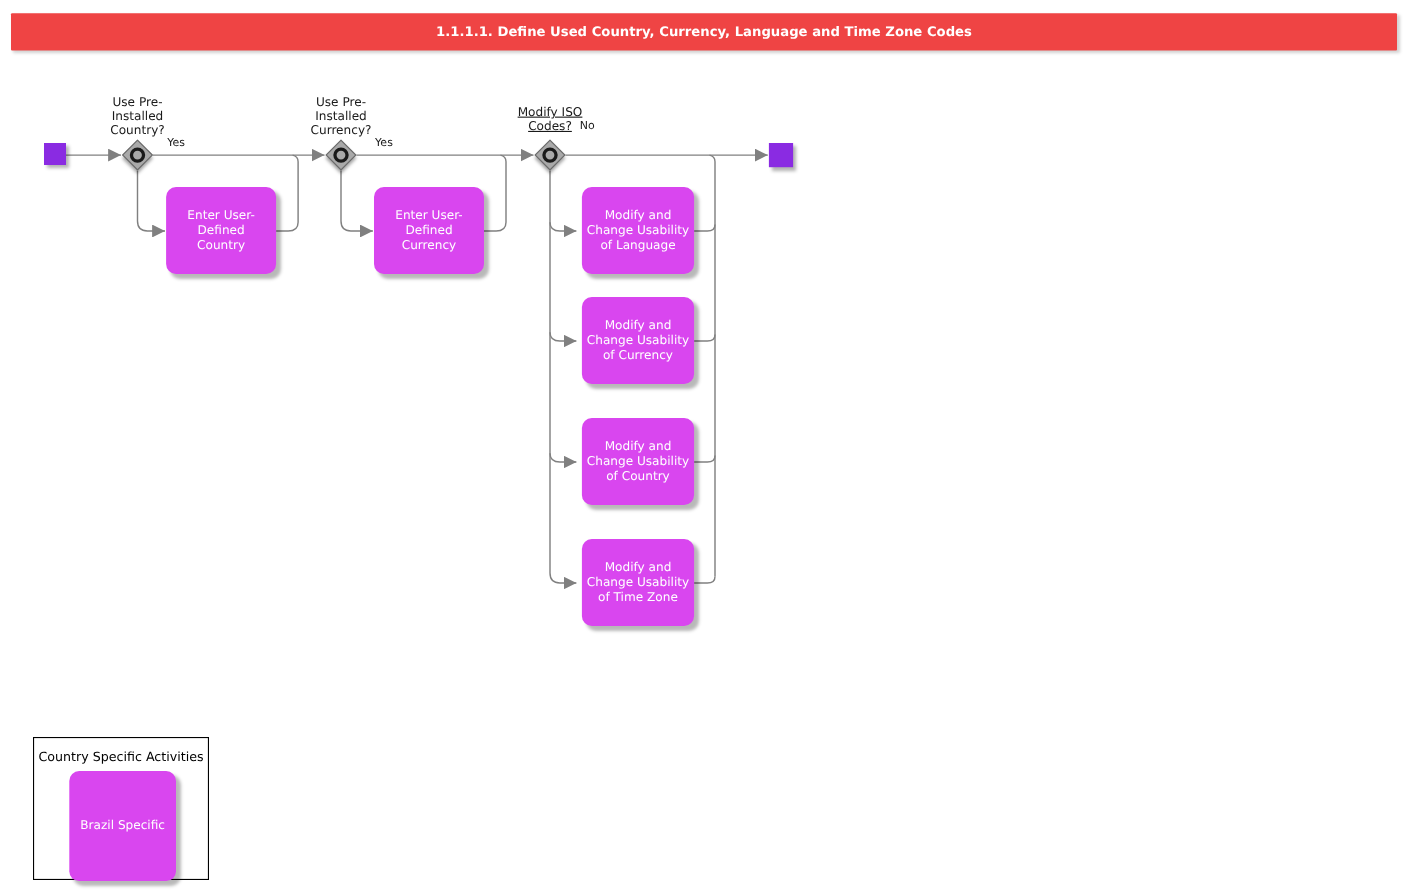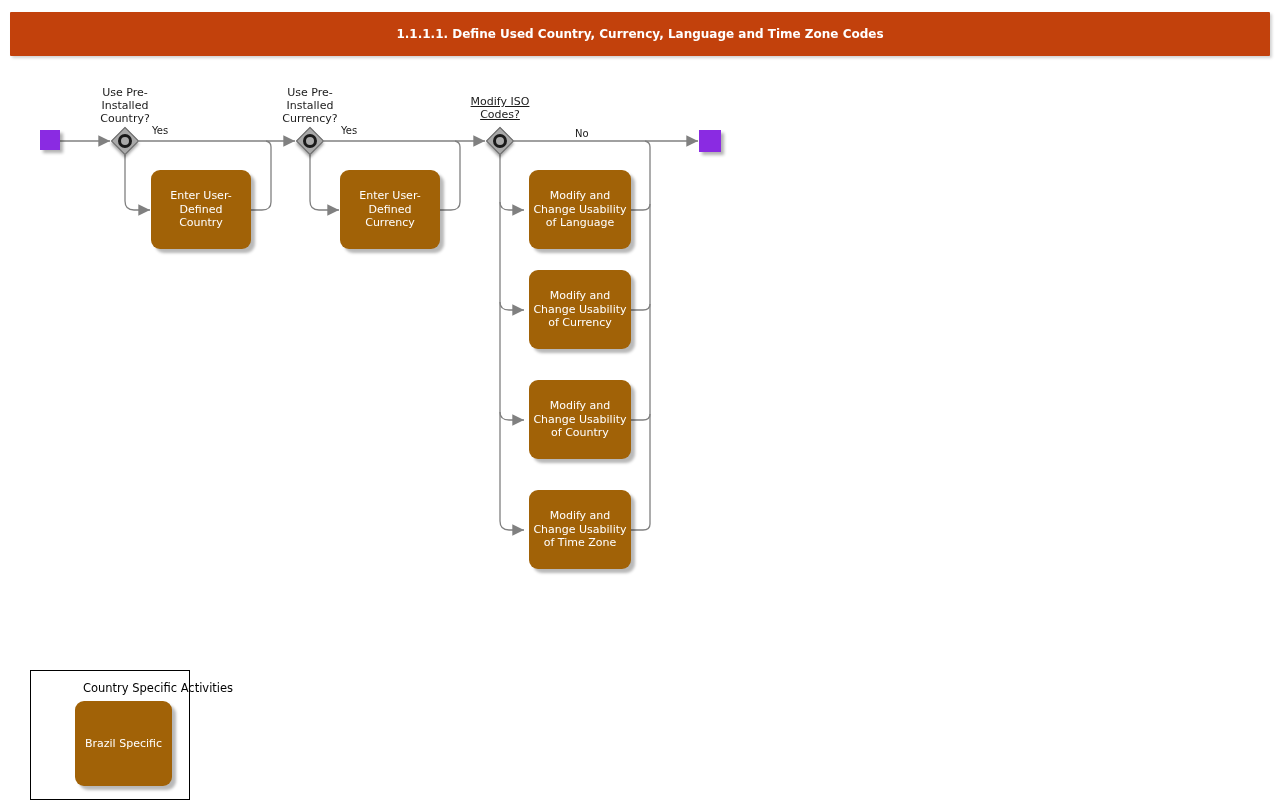--- a/index.html
+++ b/index.html
@@ -2,22 +2,22 @@
 <html><head>
 <meta charset="utf-8">
 <style>
   * { margin:0; padding:0; box-sizing:border-box; }
   body { background:#fff; }
   .canvas {
     position:relative; width:1280px; height:810px; background:#ffffff;
     font-family:"DejaVu Sans","Liberation Sans",sans-serif; overflow:hidden;
   }
   .title-bar {
-    position:absolute; left:10px; top:12px; width:1260px; height:44px;
-    background:#c2410c; color:#ffffff; font-size:12px; font-weight:bold;
+    position:absolute; left:10px; top:12px; width:1260px; height:34px;
+    background:#ef4444; color:#ffffff; font-size:12px; font-weight:bold;
     display:flex; align-items:center; justify-content:center;
     box-shadow:2px 2px 3px rgba(0,0,0,0.18); border-radius:1px;
   }
   .node-square {
     position:absolute; background:#8a2be2;
     box-shadow:3px 3px 3px rgba(0,0,0,0.3);
   }
   .diamond {
     position:absolute; width:20px; height:20px; background:#a9a9a9;
     border:1px solid #696969; transform:rotate(45deg);
@@ -28,32 +28,32 @@
     border-radius:50%; background:transparent;
   }
   .decision-label {
     position:absolute; width:110px; text-align:center; font-size:11px;
     line-height:13px; color:#1a1a1a; white-space:pre-line;
   }
   .branch-label {
     position:absolute; font-size:10px; color:#1a1a1a; line-height:13px;
   }
   .activity {
-    position:absolute; background:#a16207; border-radius:9px; color:#ffffff;
+    position:absolute; background:#d946ef; border-radius:9px; color:#ffffff;
     font-size:11px; line-height:13.5px; text-align:center; white-space:pre-line;
     display:flex; align-items:center; justify-content:center;
     box-shadow:4px 4px 3px rgba(0,0,0,0.28); cursor:pointer;
   }
   .legend-box {
     position:absolute; left:30px; top:670px; width:160px; height:130px;
     background:#ffffff; border:1px solid #000000;
   }
   .legend-title {
     position:absolute; left:0; top:10px; width:100%; text-align:center;
-    font-size:11.5px; color:#000000;margin-left:48px;
+    font-size:11.5px; color:#000000;
   }
   svg.connectors { position:absolute; left:0; top:0; }
 </style>
 </head>
 <body>
 
 <div class="canvas">
 
   <div class="title-bar">1.1.1.1. Define Used Country, Currency, Language and Time Zone Codes</div>
 
@@ -108,21 +108,21 @@
   <div class="diamond-ring" style="left:303px; top:134px;"></div>
   <div class="decision-label" style="left:255px; top:86px;">Use Pre-
 Installed
 Currency?</div>
   <div class="branch-label" style="left:341px; top:124px;">Yes</div>
 
   <div class="diamond" style="left:490px; top:131px;"></div>
   <div class="diamond-ring" style="left:493px; top:134px;"></div>
   <div class="decision-label" style="left:445px; top:95px;text-decoration:underline;">Modify ISO
 Codes?</div>
-  <div class="branch-label" style="left:527px; top:127px;margin-left:48px;">No</div>
+  <div class="branch-label" style="left:527px; top:108px;">No</div>
 
   <div class="activity" style="left:151px; top:170px; width:100px; height:79px;">Enter User-
 Defined
 Country</div>
   <div class="activity" style="left:340px; top:170px; width:100px; height:79px;">Enter User-
 Defined
 Currency</div>
   <div class="activity" style="left:529px; top:170px; width:102px; height:79px;">Modify and
 Change Usability
 of Language</div>
@@ -131,16 +131,16 @@
 of Currency</div>
   <div class="activity" style="left:529px; top:380px; width:102px; height:79px;">Modify and
 Change Usability
 of Country</div>
   <div class="activity" style="left:529px; top:490px; width:102px; height:79px;">Modify and
 Change Usability
 of Time Zone</div>
 
   <div class="legend-box">
     <div class="legend-title">Country Specific Activities</div>
-    <div class="activity" style="left:44px; top:30px; width:97px; height:85px;">Brazil Specific</div>
+    <div class="activity" style="left:32px; top:30px; width:97px; height:100px;">Brazil Specific</div>
   </div>
 
 </div>
 
 </body></html>

